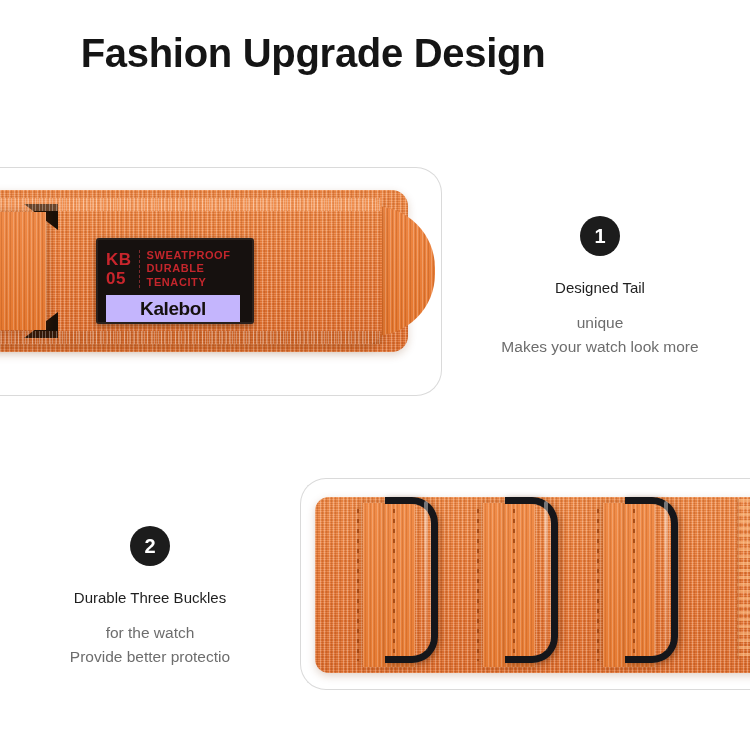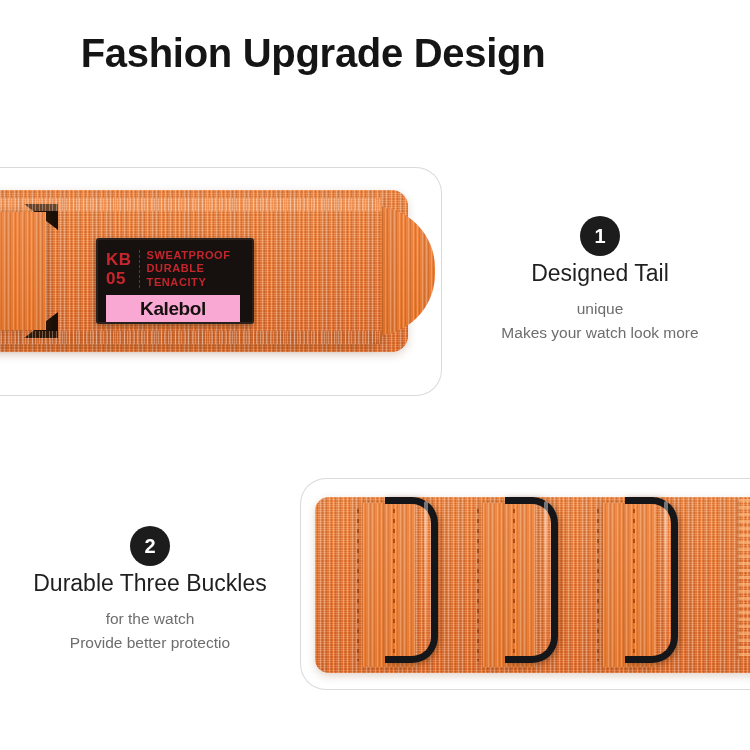--- a/index.html
+++ b/index.html
@@ -199,21 +199,21 @@
     color: #c4262c;
     font-size: 11px;
     font-weight: bold;
     line-height: 13.5px;
     letter-spacing: 0.6px;
     padding-left: 7px;
   }
   .label-brand-band {
     margin-top: 4px;
     height: 27px;
-    background: #f9a8d4;
+    background: #c4b5fd;
     display: flex;
     align-items: center;
     justify-content: center;
   }
   .label-brand-text {
     color: #15100e;
     font-size: 19px;
     font-weight: bold;
     letter-spacing: -0.4px;
   }
@@ -311,22 +311,22 @@
     border-radius: 50%;
     background: #1c1c1c;
     color: #ffffff;
     font-size: 20px;
     font-weight: bold;
     line-height: 40px;
     margin: 0 auto;
     text-align: center;
   }
   .feature-title {
-    margin-top: 3px;
-    font-size: 23px;
+    margin-top: 17px;
+    font-size: 15px;
     color: #1f1f1f;
     line-height: 29px;
   }
   .feature-desc {
     margin-top: 9px;
     font-size: 15.5px;
     color: #6d6d6d;
     line-height: 24px;
   }
 </style>

